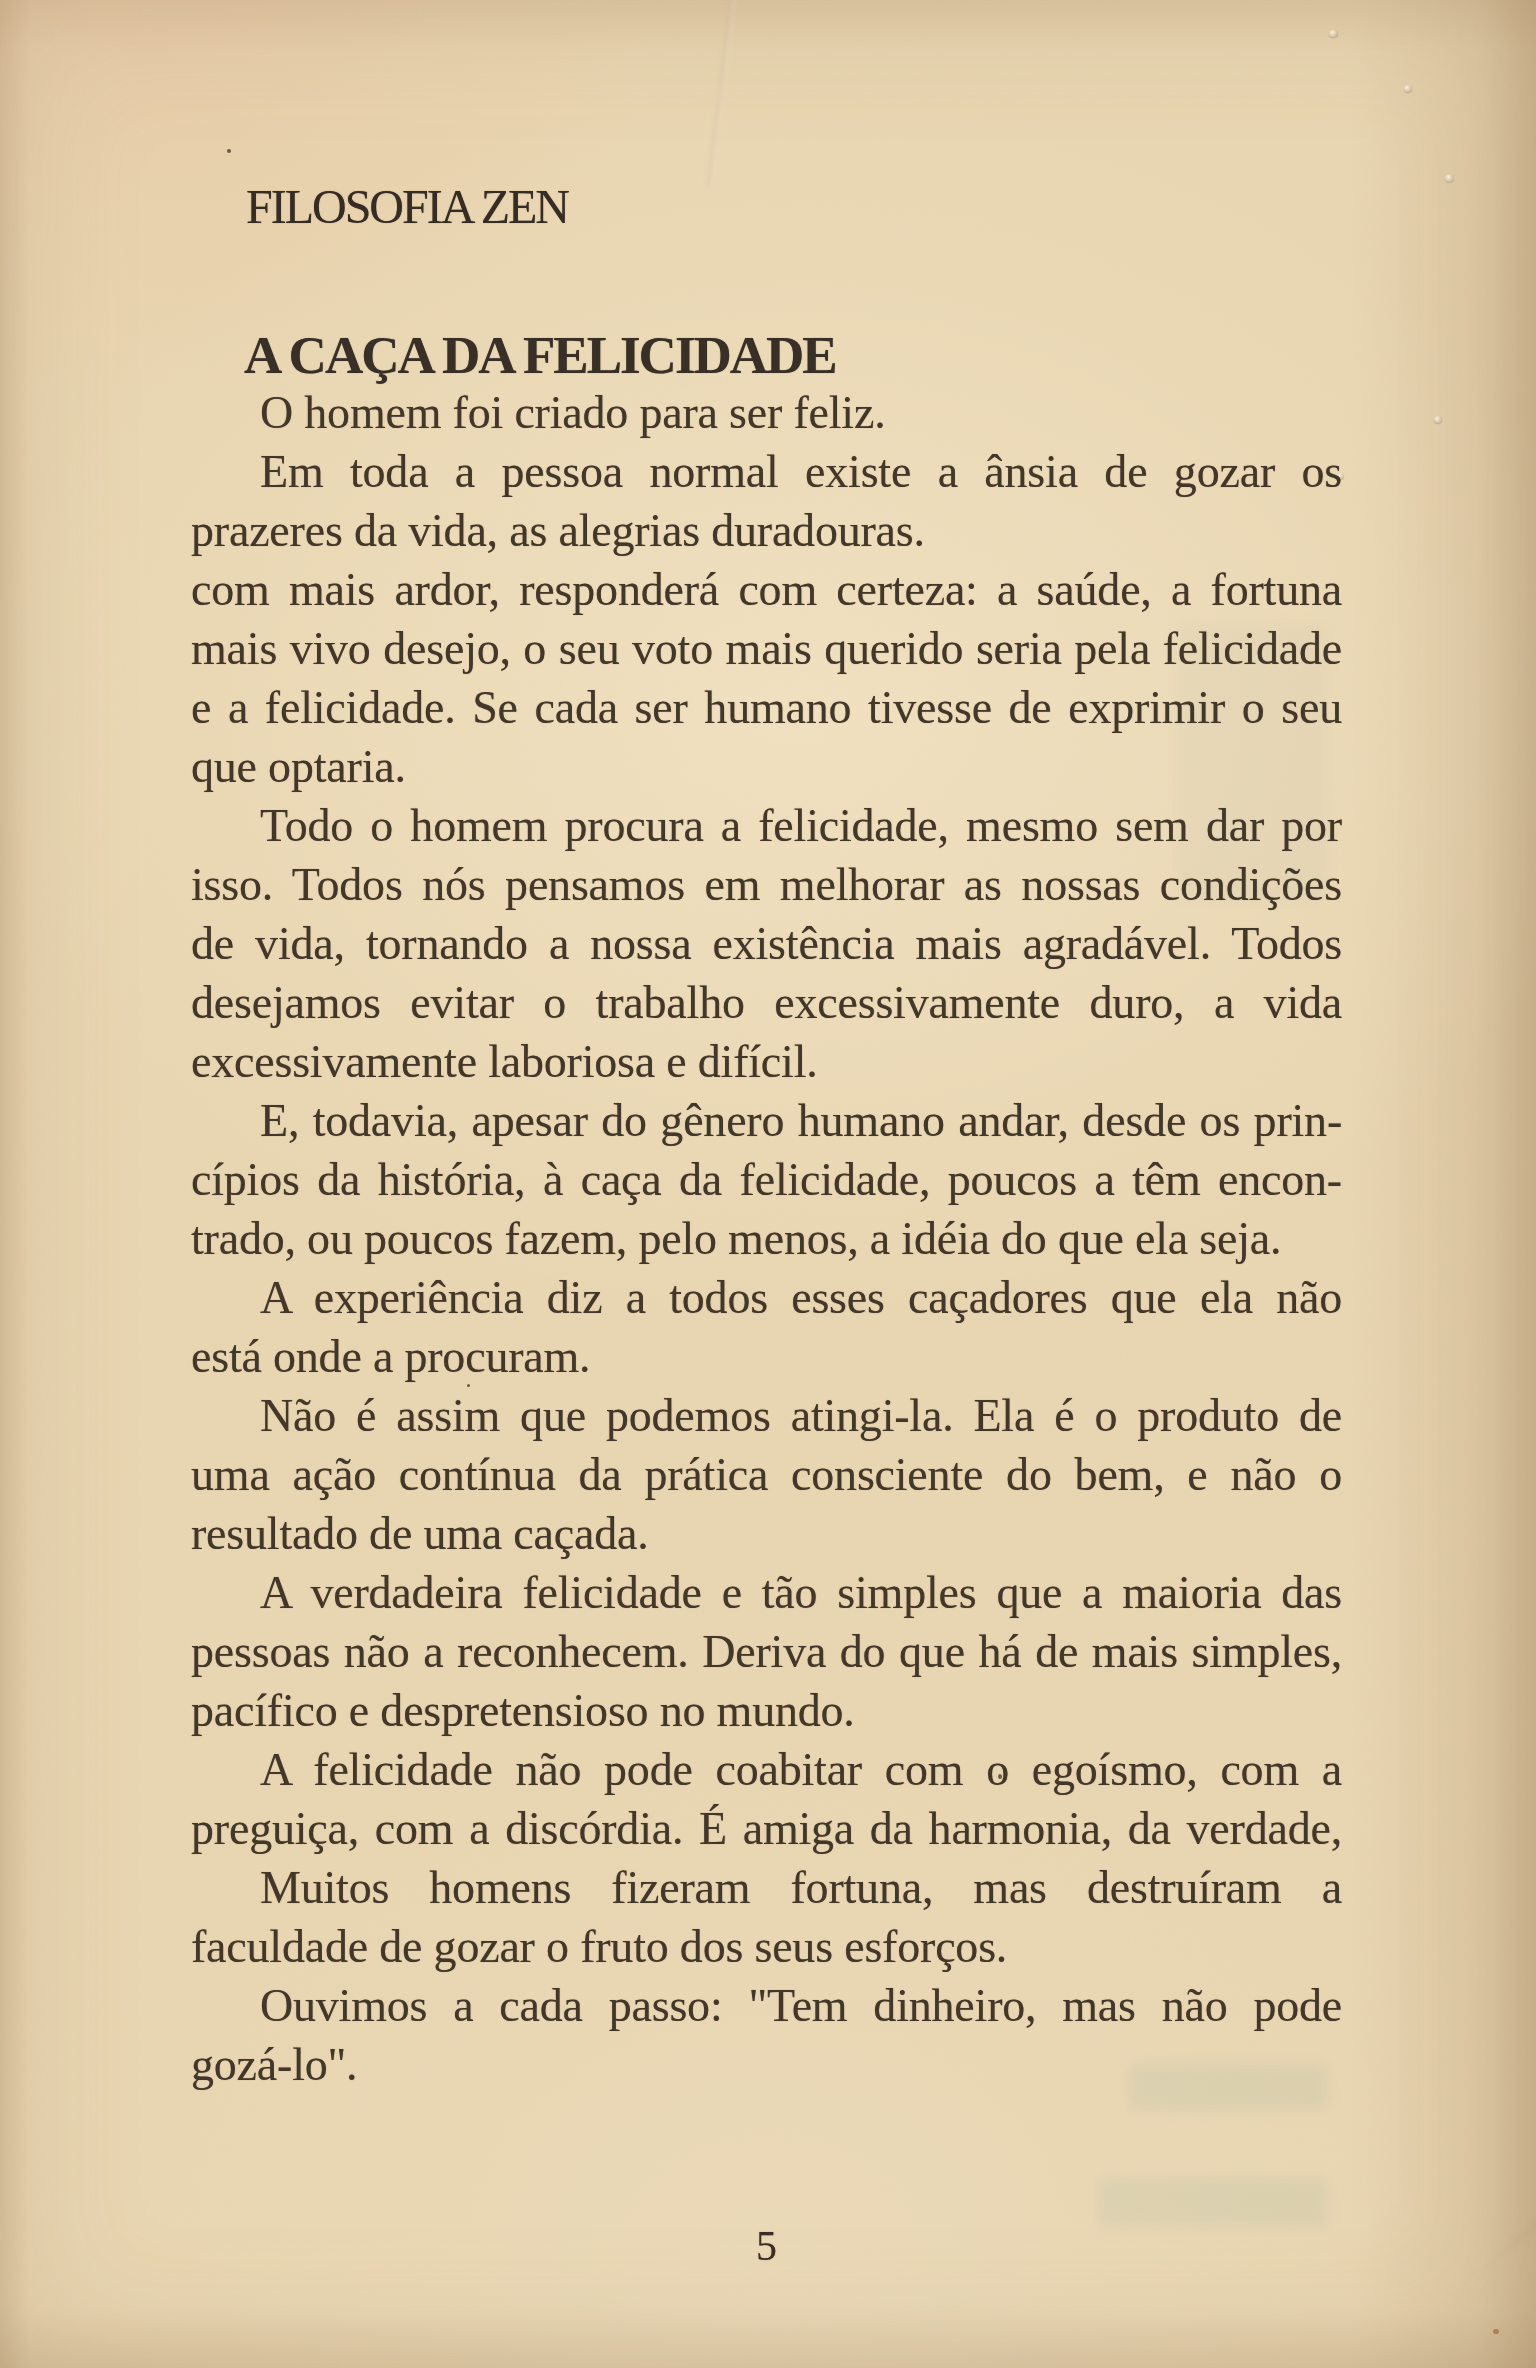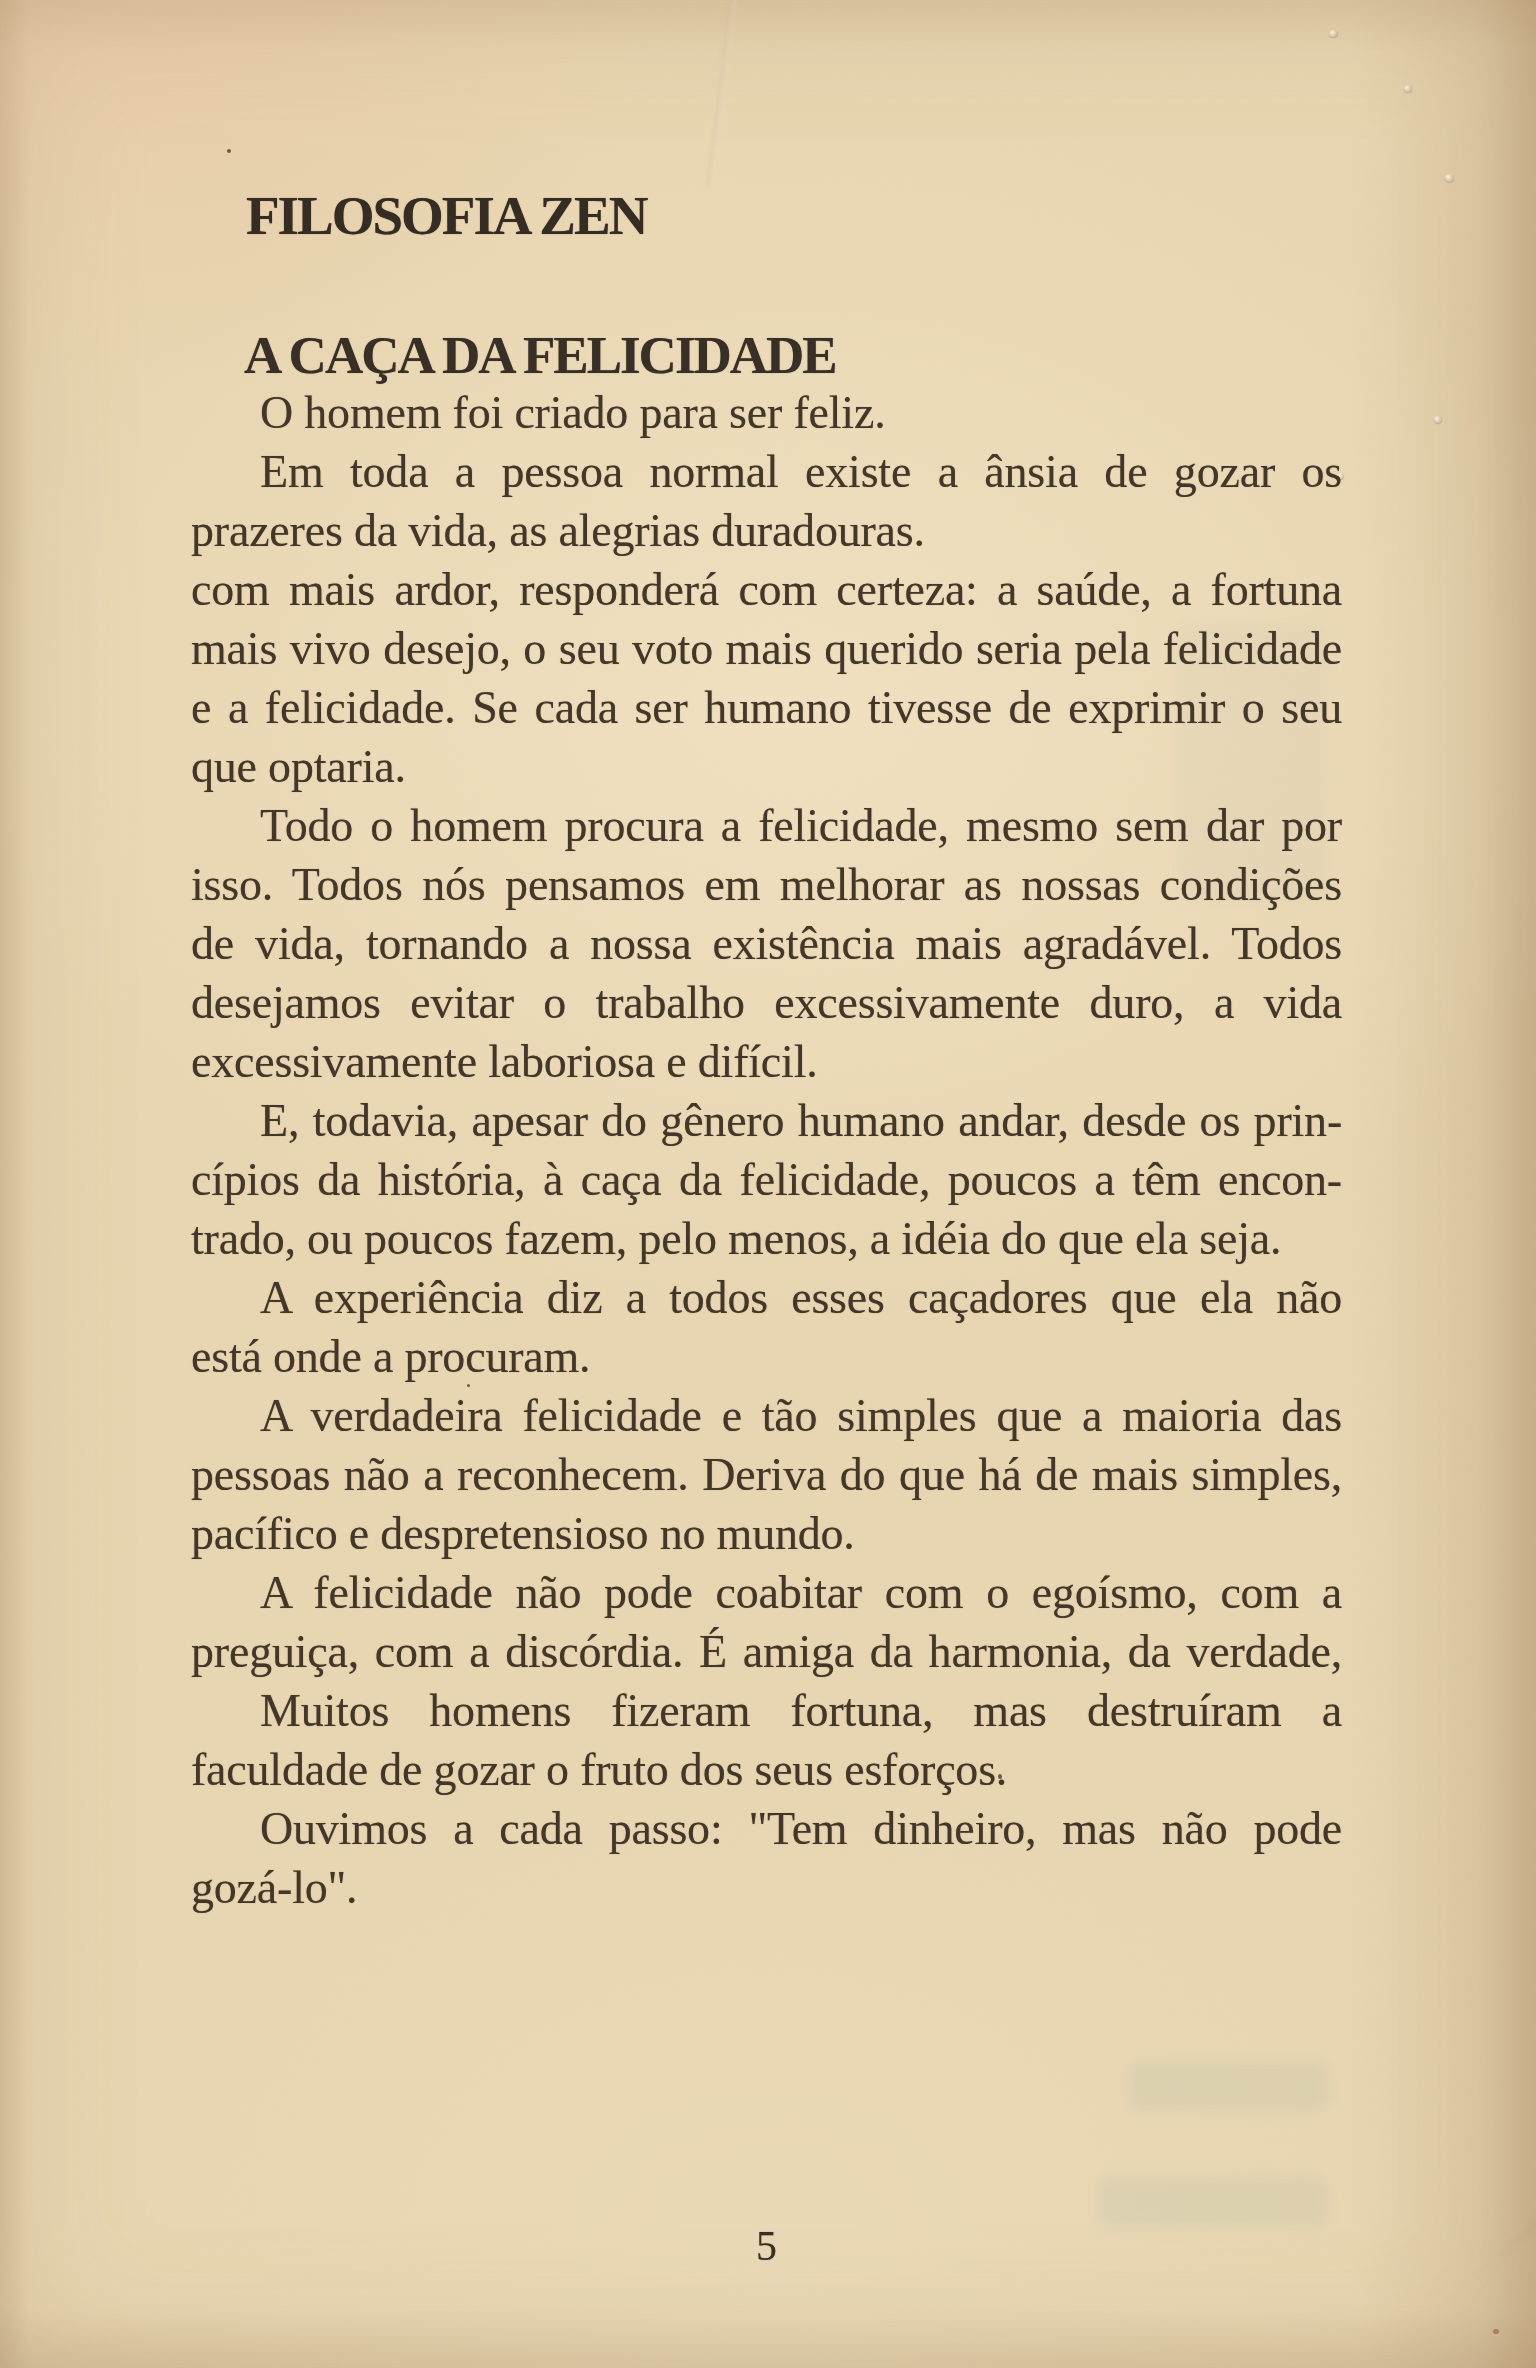--- a/index.html
+++ b/index.html
@@ -48,21 +48,21 @@
   .rust{background:rgba(150,85,45,0.55);}
   .bleed{
     position:absolute;
     background:rgba(110,160,150,0.10);
     filter:blur(6px);
     border-radius:8px;
   }
   
   .page-title{
     position:absolute;left:246px;top:151px;
-    font-size:55px;line-height:1;font-weight:bold;
+    font-size:48px;line-height:1;font-weight:normal;
     letter-spacing:-2px;
     color:#352c23;
     text-shadow:0 0 1px rgba(53,44,35,0.55);
     white-space:nowrap;
   }
   .page-subtitle{
     position:absolute;left:244px;top:285px;
     font-size:53px;line-height:1;font-weight:bold;
     letter-spacing:-2px;
     color:#382f26;
@@ -151,20 +151,25 @@
     <div class="para">
       <div class="line first">E, todavia, apesar do gênero humano andar, desde os prin-</div>
       <div class="line">cípios da história, à caça da felicidade, poucos a têm encon-</div>
       <div class="line last">trado, ou poucos fazem, pelo menos, a idéia do que ela seja.</div>
     </div>
     <div class="para">
       <div class="line first">A experiência diz a todos esses caçadores que ela não</div>
       <div class="line last">está onde a procuram.</div>
     </div>
     <div class="para">
+      <div class="line first">Não é assim que podemos atingi-la. Ela é o produto de</div>
+      <div class="line">uma ação contínua da prática consciente do bem, e não o</div>
+      <div class="line last">resultado de uma caçada.</div>
+    </div>
+    <div class="para">
       <div class="line first">A verdadeira felicidade e tão simples que a maioria das</div>
       <div class="line">pessoas não a reconhecem. Deriva do que há de mais simples,</div>
       <div class="line last">pacífico e despretensioso no mundo.</div>
     </div>
     <div class="para">
       <div class="line first">A felicidade não pode coabitar com o egoísmo, com a</div>
       <div class="line">preguiça, com a discórdia. É amiga da harmonia, da verdade,</div>
     </div>
     <div class="para">
       <div class="line first">Muitos homens fizeram fortuna, mas destruíram a</div>

